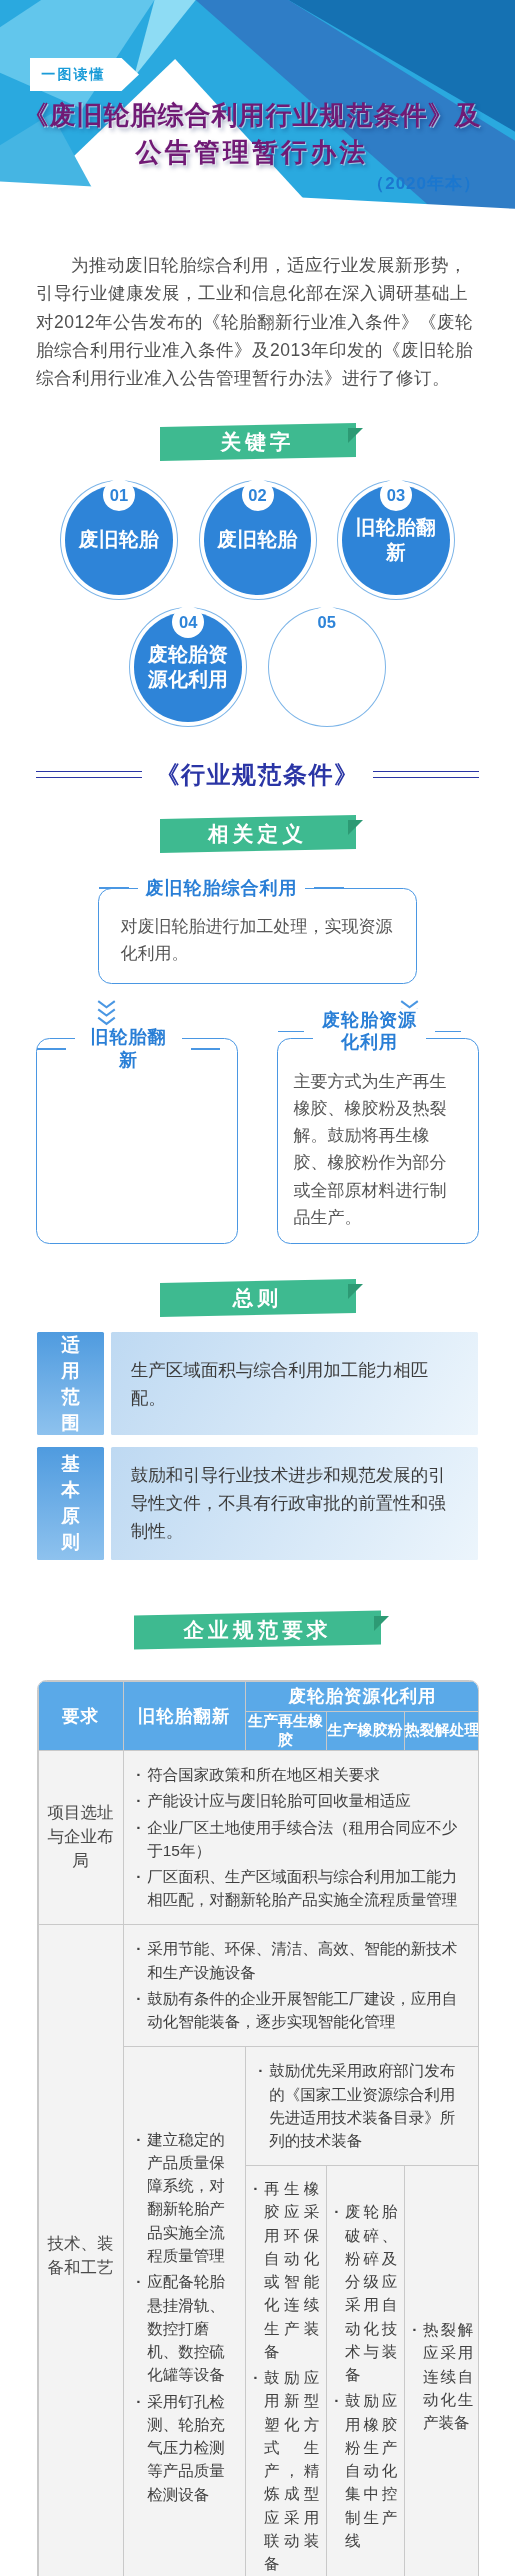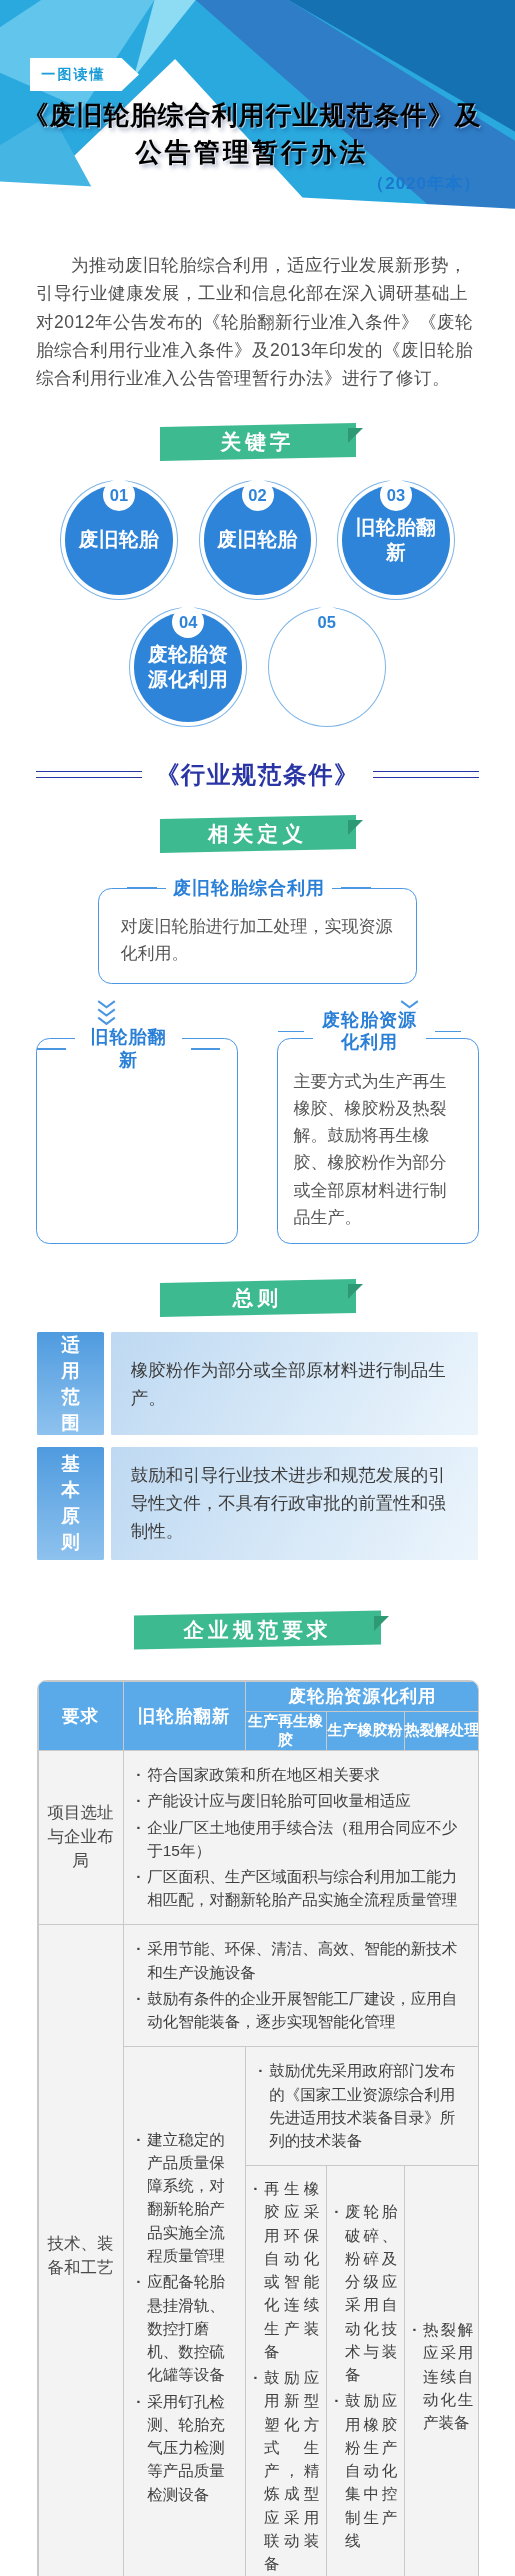--- a/index.html
+++ b/index.html
@@ -24,21 +24,21 @@
   .sh7 { background:#ffffff; clip-path:polygon(0 80%, 100% 92%, 100% 100%, 0 100%); }
 
   .badge {
     position:absolute; left:30px; top:58px; width:109px; height:33px;
     background:#ffffff; clip-path:polygon(0 0, 84% 0, 100% 50%, 84% 100%, 0 100%);
     display:flex; align-items:center; justify-content:flex-start; padding-left:11.3px;
     color:#1b9cd8; font-size:14px; font-weight:900; letter-spacing:2.1px;
   }
   .title1, .title2 {
     position:absolute; left:0; right:11px; text-align:center;
-    color:#000000; font-weight:900;
+    color:#701a75; font-weight:900;
     text-shadow:1px 1px 0 rgba(255,255,255,.55), 2.6px 2.6px 4.1px rgba(10,25,90,.35);
   }
   .title1 { top:98px; font-size:26px; letter-spacing:1px; }
   .title2 { top:135px; font-size:26px; letter-spacing:3.1px; }
   .edition {
     position:absolute; top:172px; right:34px;
     color:#1b77cf; font-size:17px; font-weight:700; letter-spacing:1px;
   }
 
   
@@ -85,21 +85,21 @@
   .dline { width:106px; height:7.2px; border-top:1.5px solid #2a35a5; border-bottom:1.5px solid #2a35a5; }
   .doc-heading .dtxt { color:#2a35a5; font-size:24px; font-weight:900; letter-spacing:1.5px; }
 
   
   .sec-def-banner { margin-top:26px; }
   .defbox {
     position:relative; border:1.5px solid #4a97e3; border-radius:13.4px; background:#fff;
   }
   .defbox .dtitle {
     position:absolute; top:-12.4px; left:0; right:17px;
-    display:flex; align-items:center; justify-content:center; gap:9.3px;
+    display:flex; align-items:center; justify-content:flex-start; gap:9.3px;
   }
   .defbox .dtitle .t {
     background:#fff; padding:0 7.2px; color:#2a7fd6; font-size:18px; font-weight:900;
     text-align:center; line-height:1.25; letter-spacing:1px;
   }
   .defbox .dtitle .seg { width:30px; height:1.5px; background:#4a97e3; }
   .defbox .dbody { font-size:17px; line-height:1.6; color:#555; }
   .defmain { width:319px; margin:37px auto 0 auto; min-height:92px; }
   .defmain .dbody { padding:24px 21.6px 15.5px 21.6px; }
   .chevrons { margin-top:14.4px; height:29px; display:flex; justify-content:center; }
@@ -272,21 +272,21 @@
     <div class="bbg"></div>
     <div class="bfold"></div>
     <span class="btxt">总则</span>
   </div>
   <div class="genrows">
     <div class="genrow">
       <div class="genlabel">
         <span class="vstack">适用范围</span>
       </div>
       <div class="gencontent">
-        <span>橡胶粉作为部分或全部原材料进行制品生产。</span>
+        <span>生产区域面积与综合利用加工能力相匹配。</span>
       </div>
     </div>
     <div class="genrow">
       <div class="genlabel">
         <span class="vstack">基本原则</span>
       </div>
       <div class="gencontent">
         <span>鼓励和引导行业技术进步和规范发展的引导性文件，不具有行政审批的前置性和强制性。</span>
       </div>
     </div>

